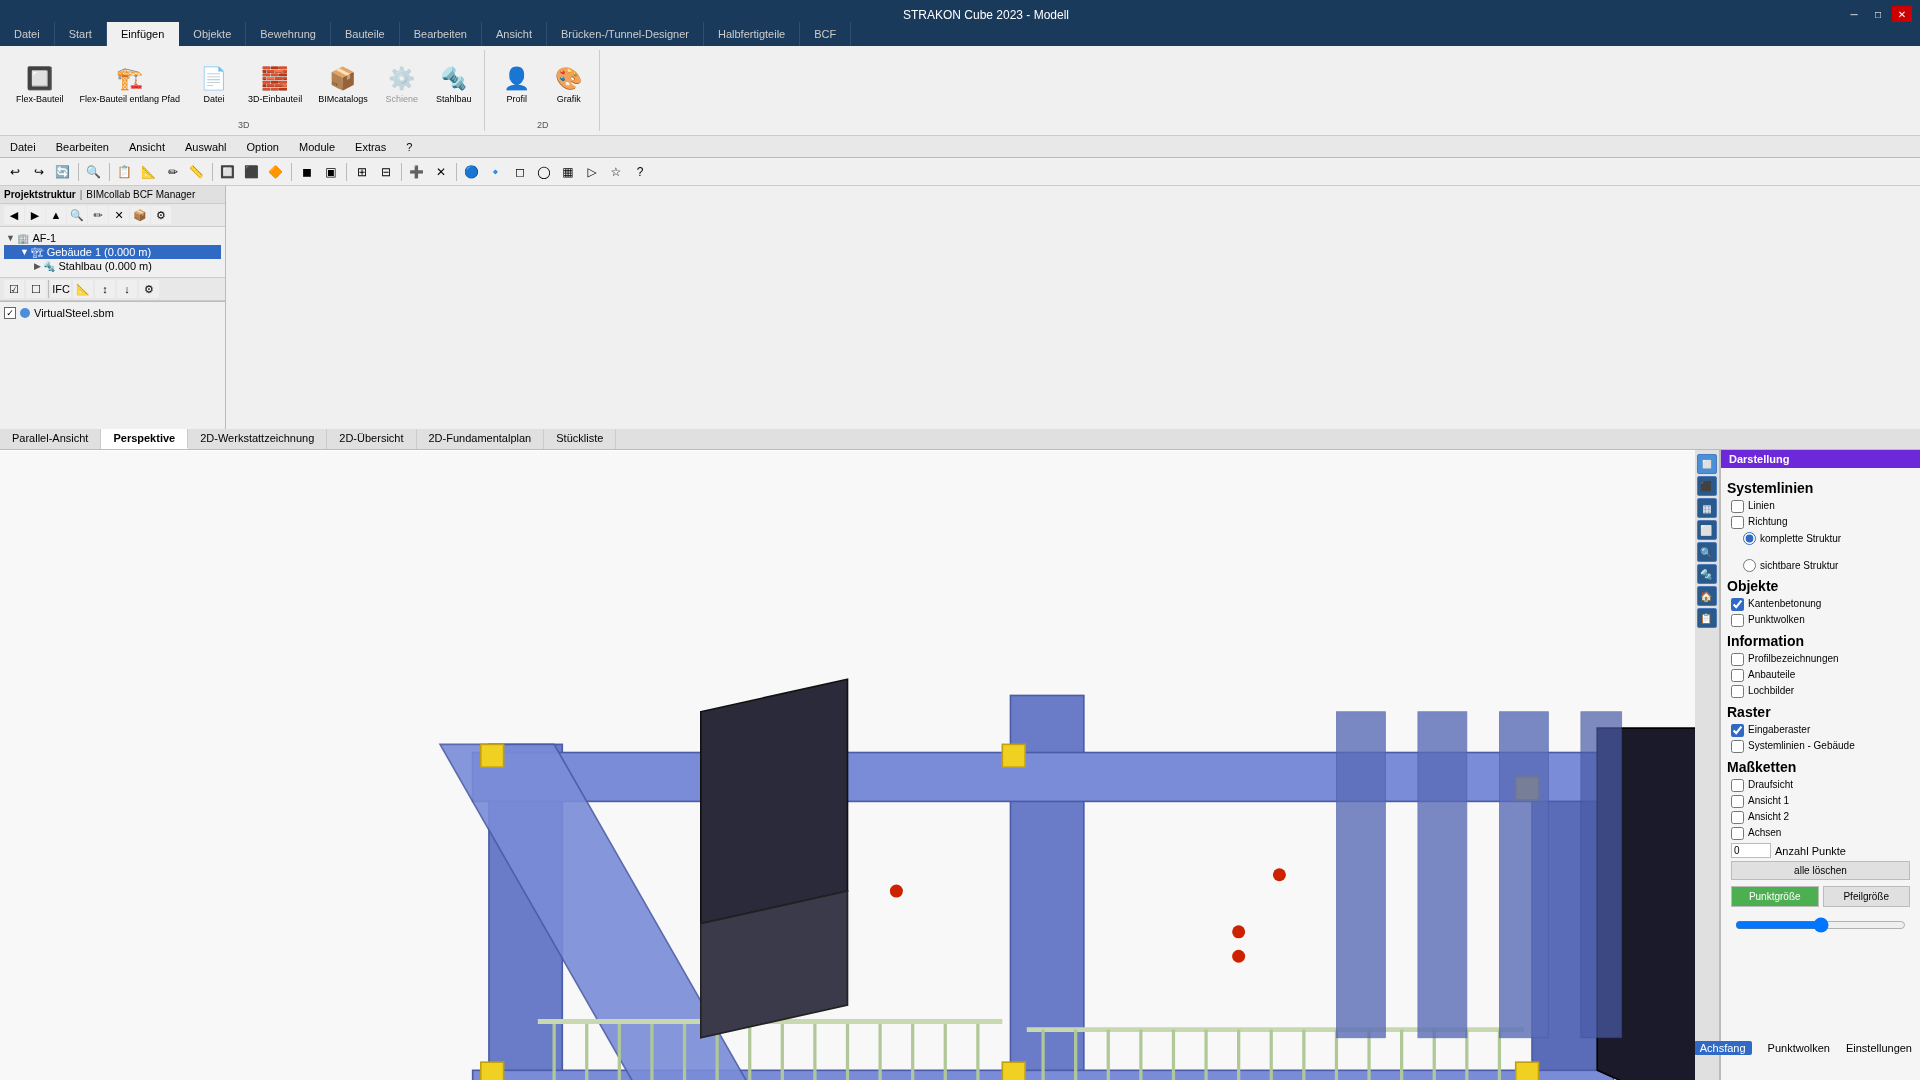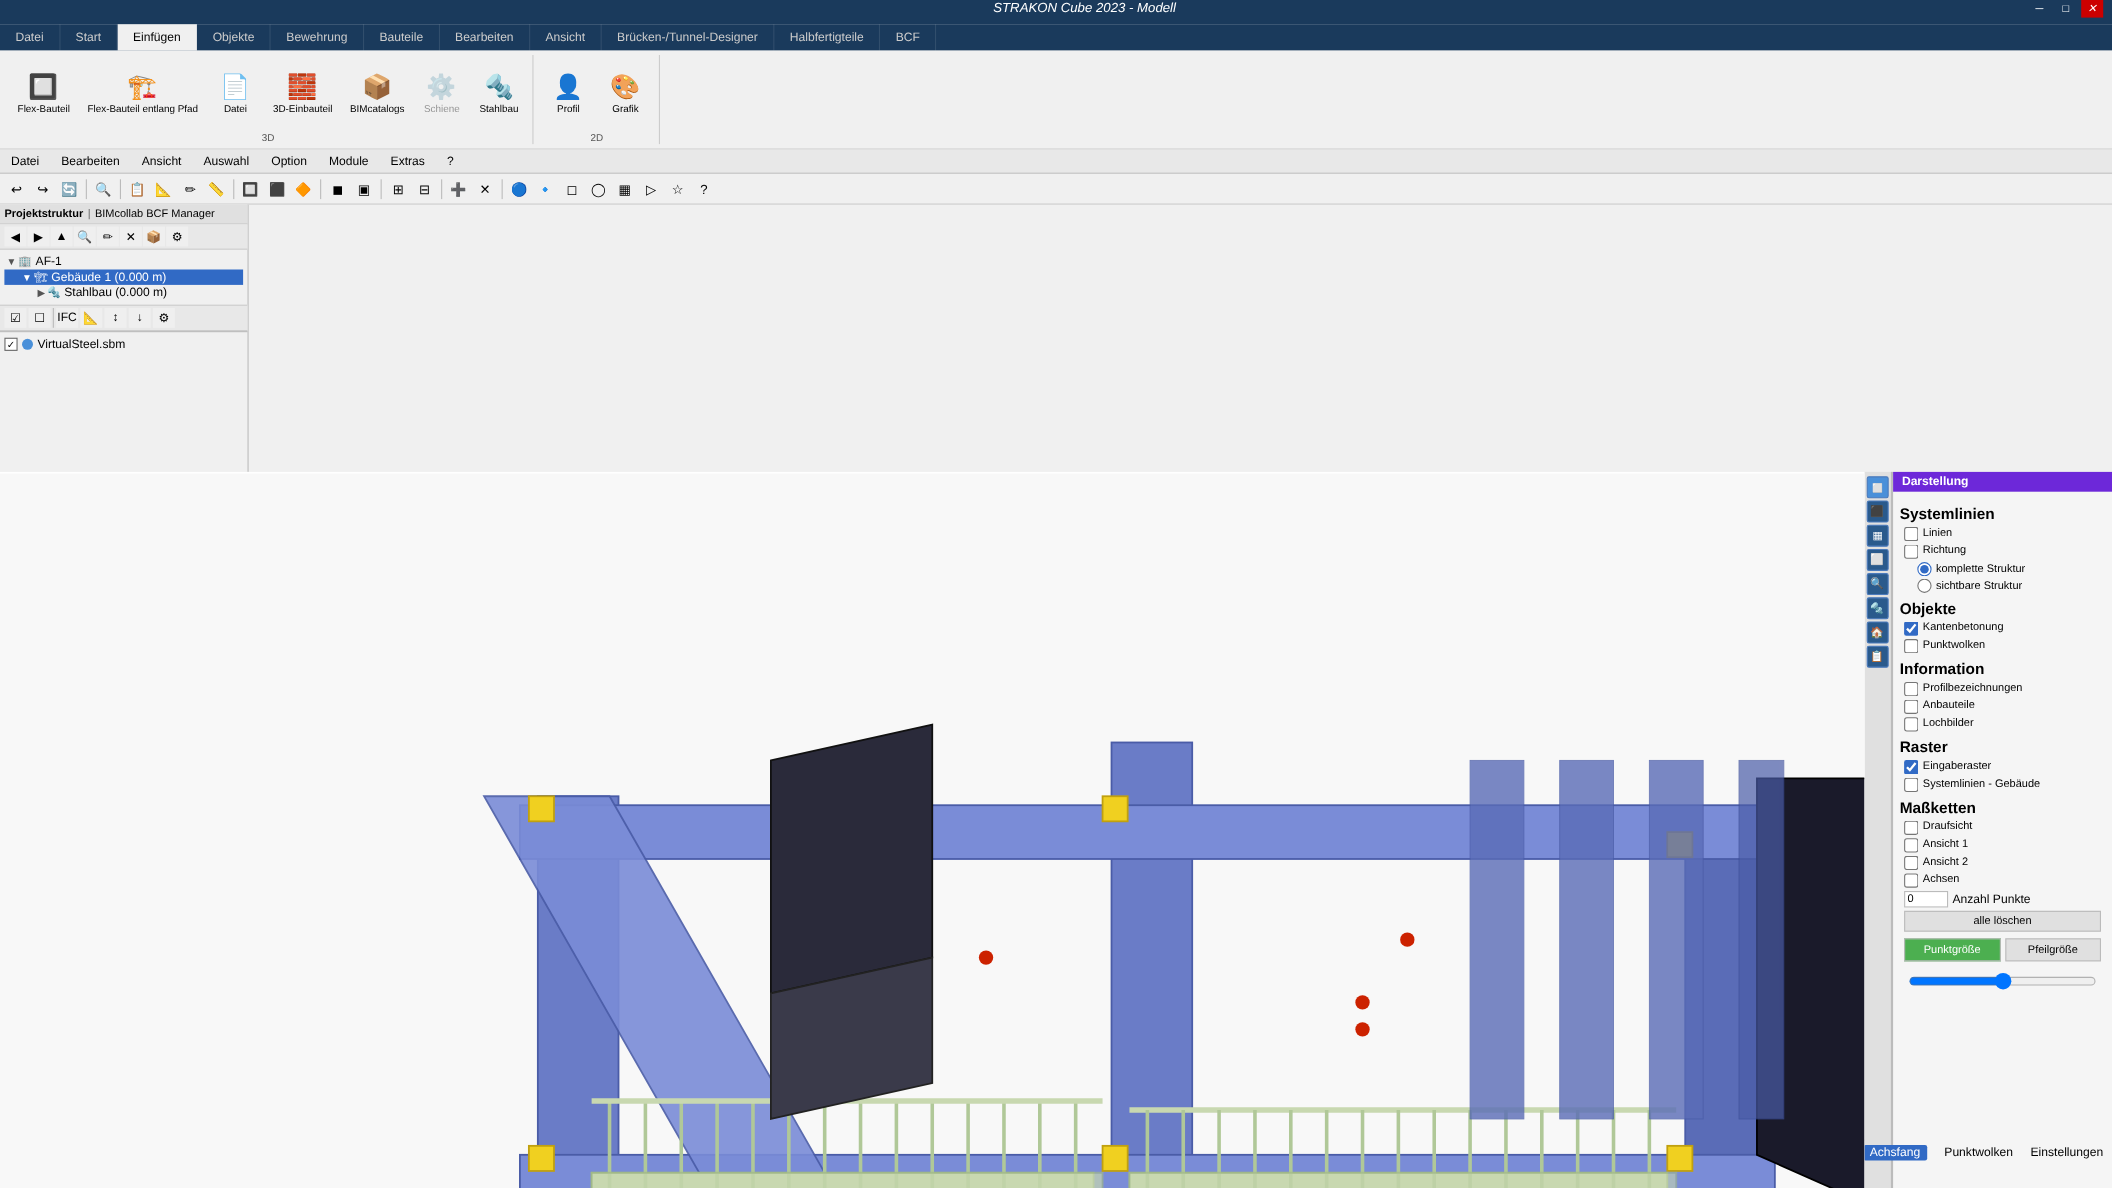--- a/index.html
+++ b/index.html
@@ -4,24 +4,23 @@
   <style>
     * { margin: 0; padding: 0; box-sizing: border-box; }
     body { font-family: 'Segoe UI', Arial, sans-serif; font-size: 11px; background: #f0f0f0; width: 1920px; height: 1080px; overflow: hidden; }
 
     
     #titlebar {
       background: #1a3a5c;
       color: white;
       height: 22px;
       display: flex;
-      align-items: flex-start;
+      align-items: flex-end;
       justify-content: space-between;
       padding: 0 8px;
-      font-style: italic;
     }
     #titlebar-title { font-size: 12px; flex: 1; text-align: center; }
     #titlebar-controls { display: flex; gap: 4px; }
     #titlebar-controls span { width: 20px; height: 16px; display: flex; align-items: center; justify-content: center; font-size: 10px; cursor: pointer; }
 
     
     #ribbon-tabs {
       background: #1a3a5c;
       display: flex;
       height: 24px;
@@ -267,21 +266,21 @@
     }
     .right-row label {
       font-size: 10px;
       display: flex;
       align-items: center;
       gap: 4px;
     }
     .radio-group {
       display: flex;
       flex-direction: column;
-      gap: 2px;
+      gap: 14px;
       padding-left: 16px;
     }
     .radio-row {
       display: flex;
       align-items: center;
       gap: 4px;
       font-size: 10px;
     }
     .right-btn {
       display: block;
@@ -533,20 +532,28 @@
           <div class="checkbox checked"></div>
           <div class="color-dot" style="background:#4a90d9;"></div>
           <span>VirtualSteel.sbm</span>
         </div>
       </div>
     </div>
   </div>
 
   <div class="main-content" style="flex:1;display:flex;flex-direction:column;">
 
+    <div id="view-tabs">
+    <div class="view-tab">Parallel-Ansicht</div>
+        <div class="view-tab active">Perspektive</div>
+        <div class="view-tab">2D-Werkstattzeichnung</div>
+        <div class="view-tab">2D-Übersicht</div>
+        <div class="view-tab">2D-Fundamentalplan</div>
+        <div class="view-tab">Stückliste</div>
+      </div>
 
     <div style="display:flex;flex:1;">
       <div id="viewport">
         
         <svg id="scene-svg" viewBox="0 0 1040 800">
           <rect width="1040" height="800" fill="white"></rect>
 
           <rect width="1040" height="800" fill="#f8f8f8"></rect>
 
           <line x1="0" y1="750" x2="1040" y2="750" stroke="#ddd" stroke-width="1"></line>

